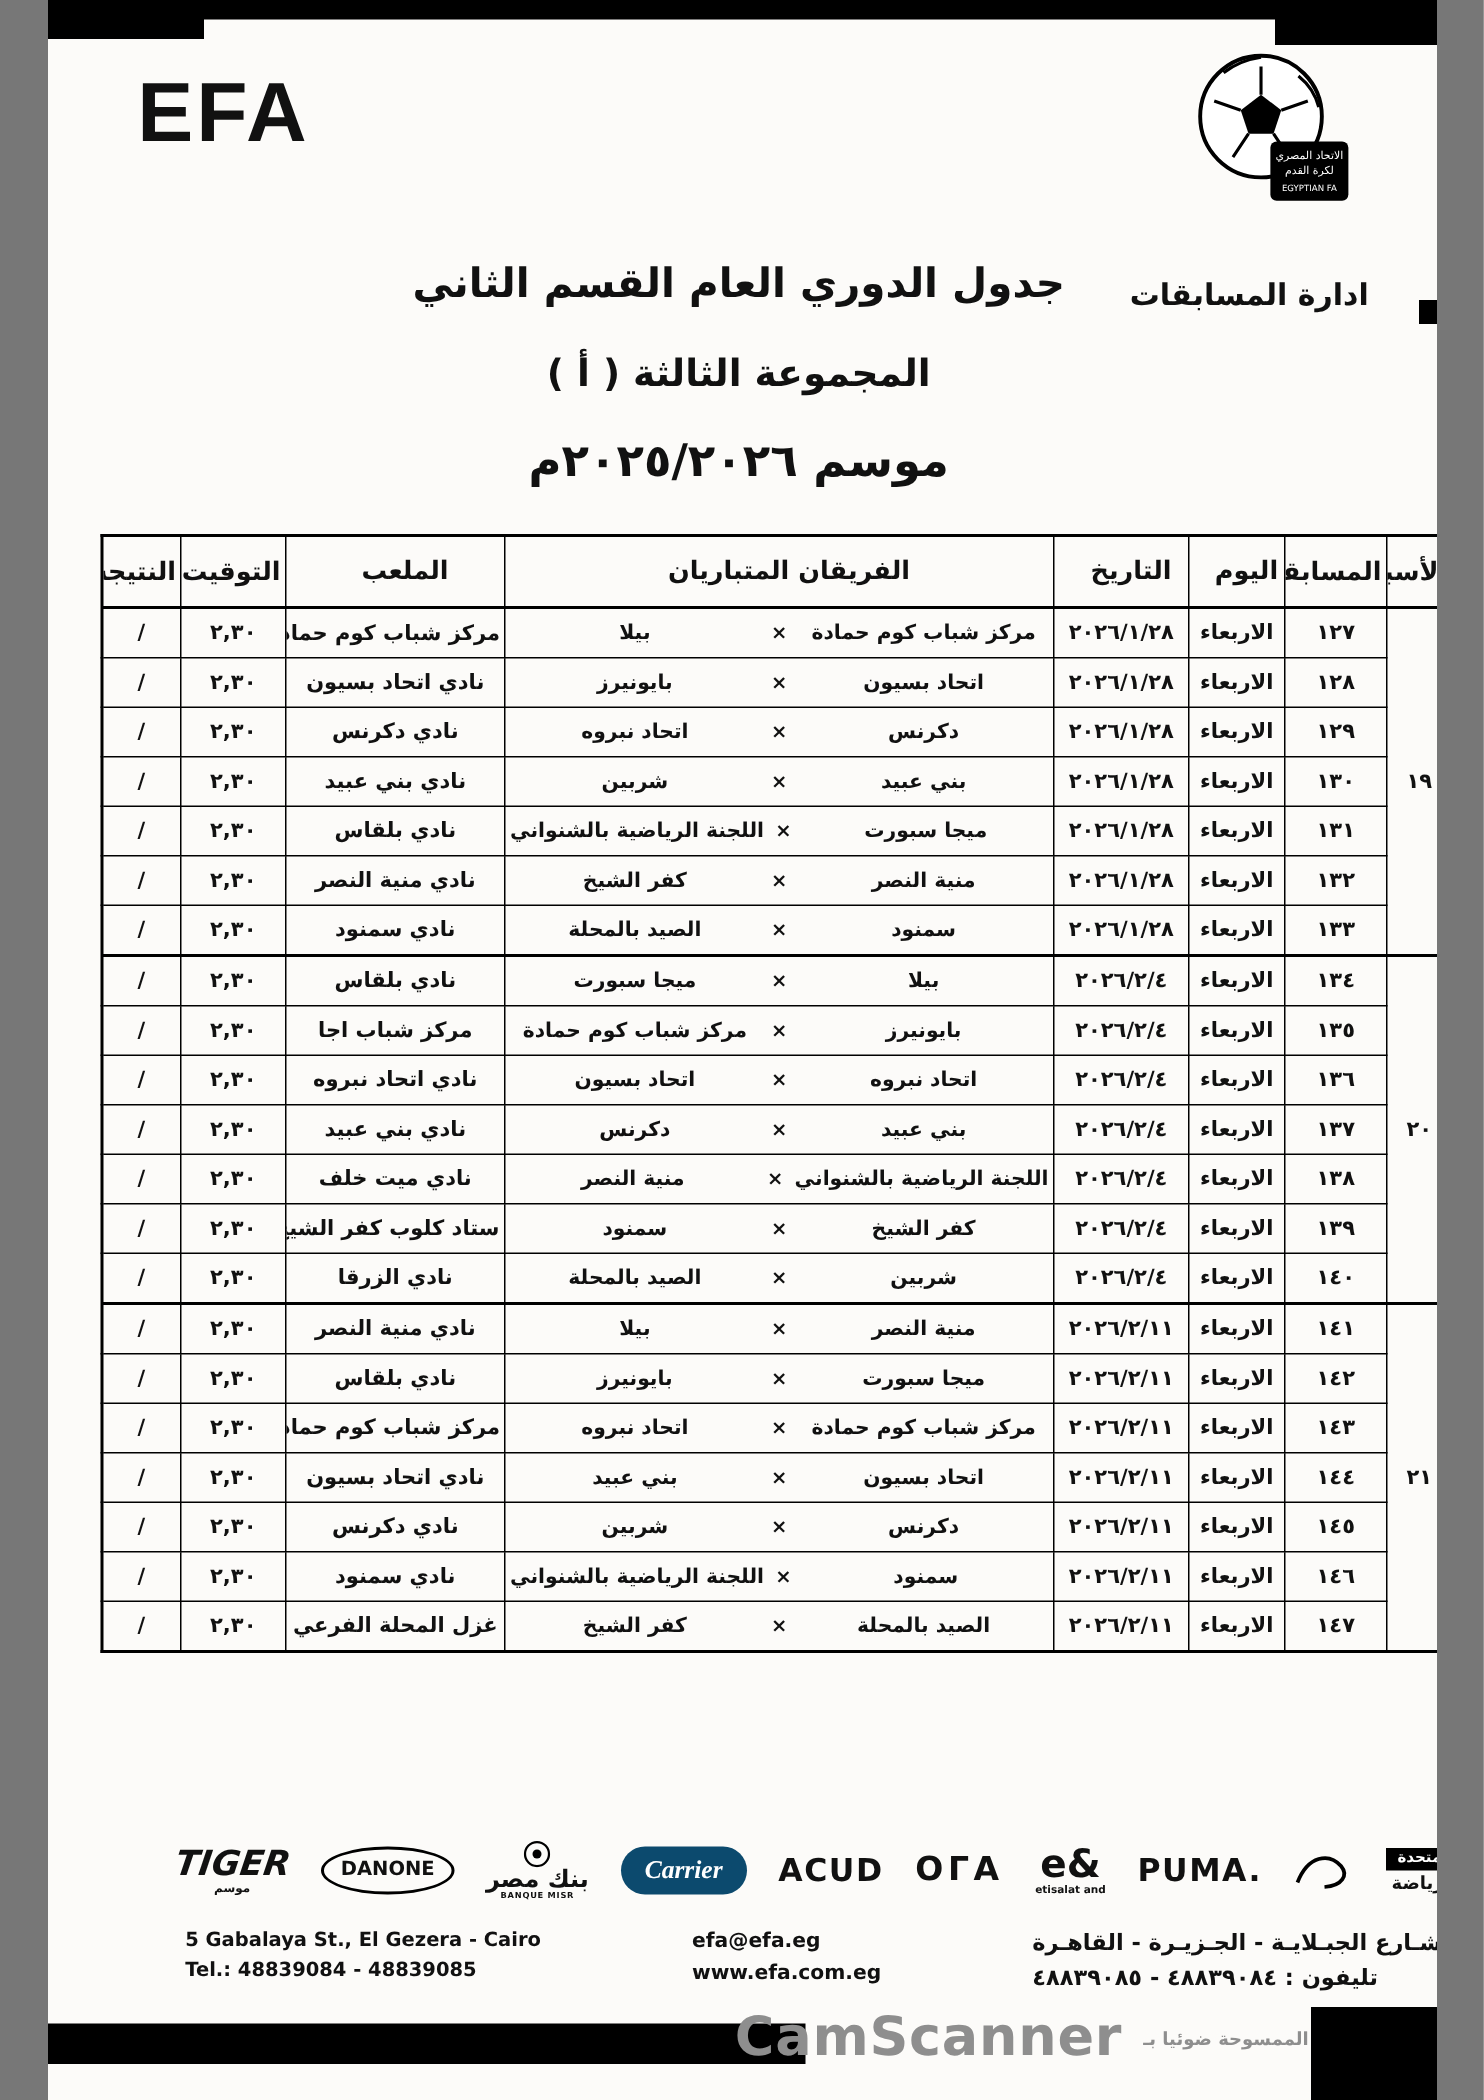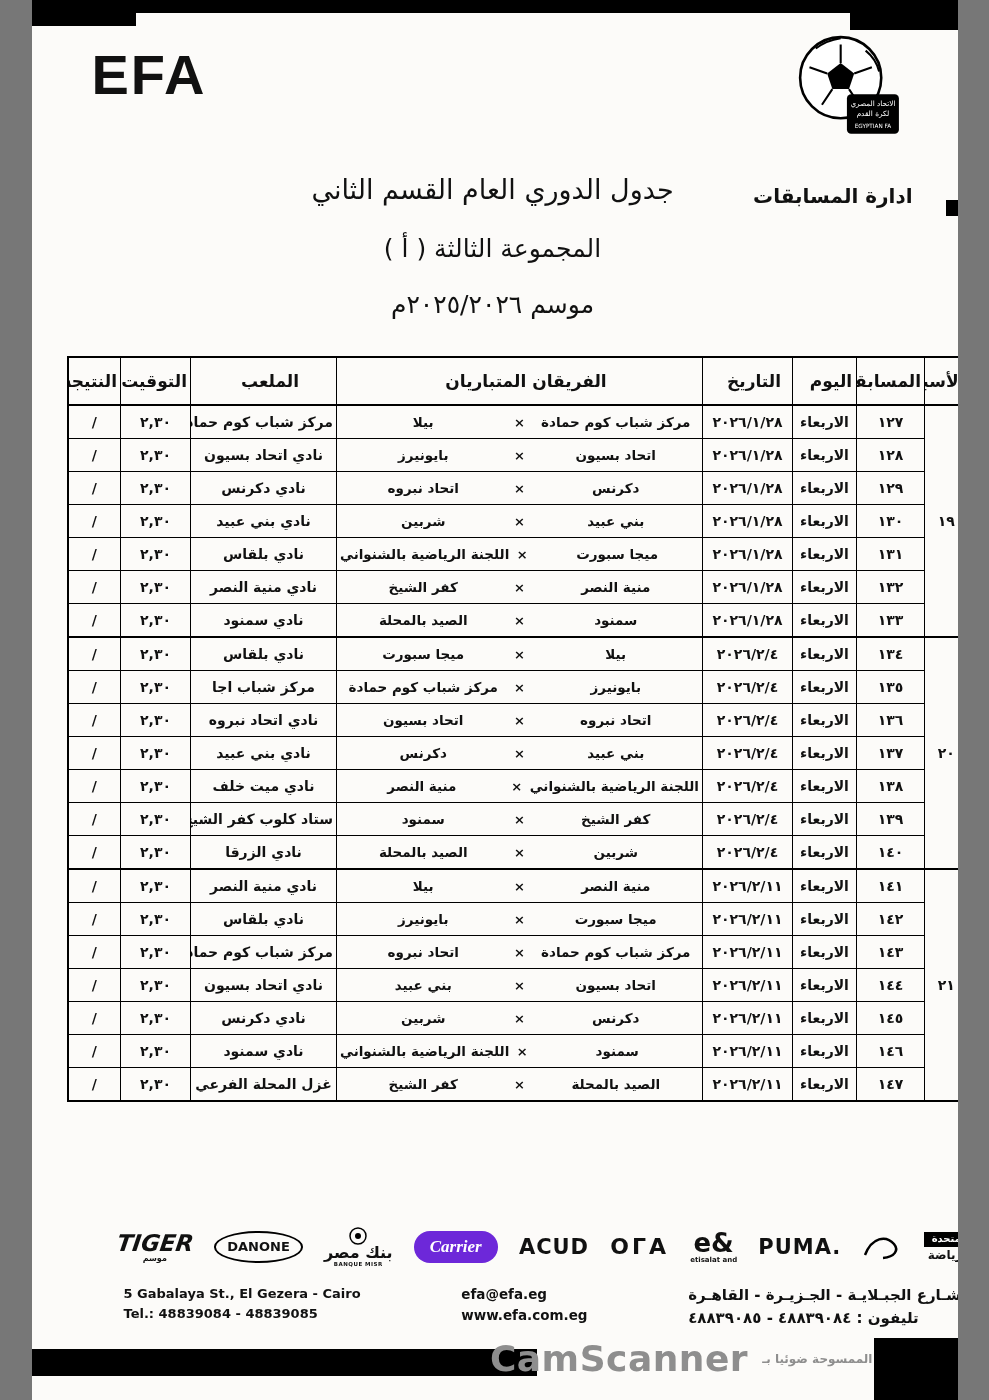--- a/index.html
+++ b/index.html
@@ -11,24 +11,24 @@
   .bar-top-right{left:818px;top:0;width:171px;height:30px;}
   .bar-right-tick{right:0;top:200px;width:12px;height:16px;}
   .bar-bottom-left{left:0;top:1349px;width:505px;height:27px;}
   .bar-bottom-right{right:0;top:1338px;width:84px;height:62px;}
 
   .efa-logo{position:absolute;left:60px;top:42px;font-size:56px;font-weight:900;
             letter-spacing:2px;font-family:"Liberation Sans",sans-serif;}
   .crest{position:absolute;right:55px;top:34px;width:108px;height:104px;}
   .dept{position:absolute;right:45px;top:184px;font-size:20px;font-weight:800;direction:rtl;}
 
-  .title{position:absolute;left:0;right:4px;text-align:center;direction:rtl;font-weight:400;}
+  .title{position:absolute;left:0;right:4px;text-align:center;direction:rtl;font-weight:700;}
   .t1{top:174px;font-size:27px;}
   .t2{top:234px;font-size:25px;}
-  .t3{top:290px;font-size:25px;}
+  .t3{top:290px;font-size:30px;}
 
   table.schedule{position:absolute;top:356px;left:35px;width:901px;border-collapse:collapse;
                  table-layout:fixed;border:2.5px solid #000;direction:rtl;}
   .schedule th,.schedule td{border:1px solid #000;text-align:center;font-weight:700;
                             white-space:nowrap;overflow:hidden;padding:0 3px;}
   .schedule th{height:46px;font-size:17px;font-weight:800;border-bottom:1.5px solid #000;padding-left:16px;}
   .schedule td{height:32px;font-size:14px;}
   .week-cell{font-size:20px;font-weight:800;}
   tr.week-start td{border-top:2.5px solid #000;}
   .teams{display:grid;grid-template-columns:1fr 26px 1fr;align-items:center;}
@@ -36,21 +36,21 @@
   .teams .vs{font-size:13px;}
 
   .sponsors{position:absolute;top:1216px;left:85px;width:860px;height:62px;direction:ltr;
             display:flex;justify-content:space-between;align-items:center;}
   .sp{display:inline-flex;flex-direction:column;align-items:center;line-height:1.05;}
   .sp-tiger .big{font-style:italic;font-weight:900;font-size:23px;transform:skewX(-8deg);}
   .sp-tiger .small{font-size:8px;font-weight:700;}
   .sp-danone{border:2.5px solid #000;border-radius:50%;padding:7px 11px;font-weight:800;font-size:13px;}
   .sp-banque .ar{font-size:16px;font-weight:800;}
   .sp-banque .en{font-size:5.5px;font-weight:700;letter-spacing:.5px;}
-  .sp-carrier{background:#6d28d9;color:#fff;border-radius:18px;padding:7px 16px;
+  .sp-carrier{background:#0c4a6e;color:#fff;border-radius:18px;padding:7px 16px;
               font-family:"Liberation Serif",serif;font-style:italic;font-weight:700;font-size:17px;}
   .sp-acud{font-weight:900;font-size:21px;letter-spacing:1px;}
   .sp-ora{font-weight:900;font-size:22px;letter-spacing:3px;}
   .sp-etisalat .big{font-weight:800;font-size:26px;}
   .sp-etisalat .small{font-size:7px;font-weight:700;}
   .sp-puma{font-weight:900;font-size:21px;letter-spacing:1px;}
   .sp-united .box{background:#000;color:#fff;font-size:10px;font-weight:800;padding:2px 8px;direction:rtl;}
   .sp-united .sub{font-size:12px;font-weight:800;direction:rtl;margin-top:2px;}
 
   .footer{position:absolute;top:1284px;left:92px;width:852px;display:flex;

